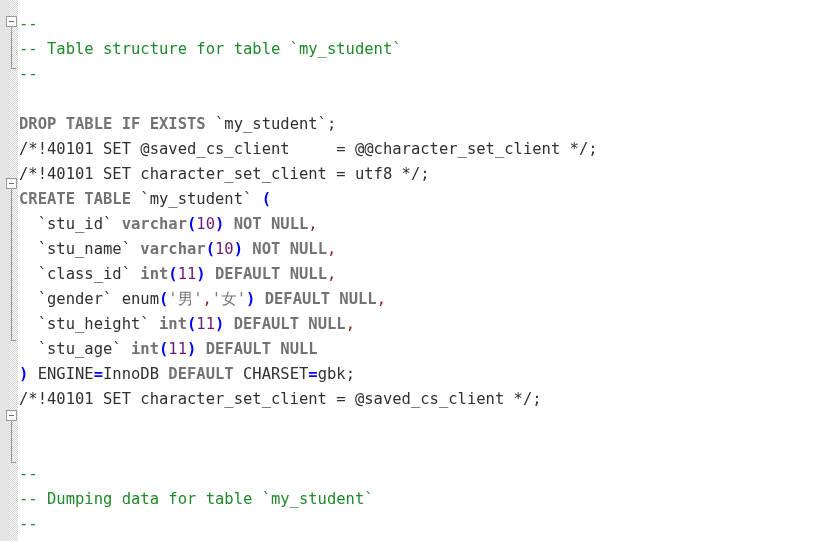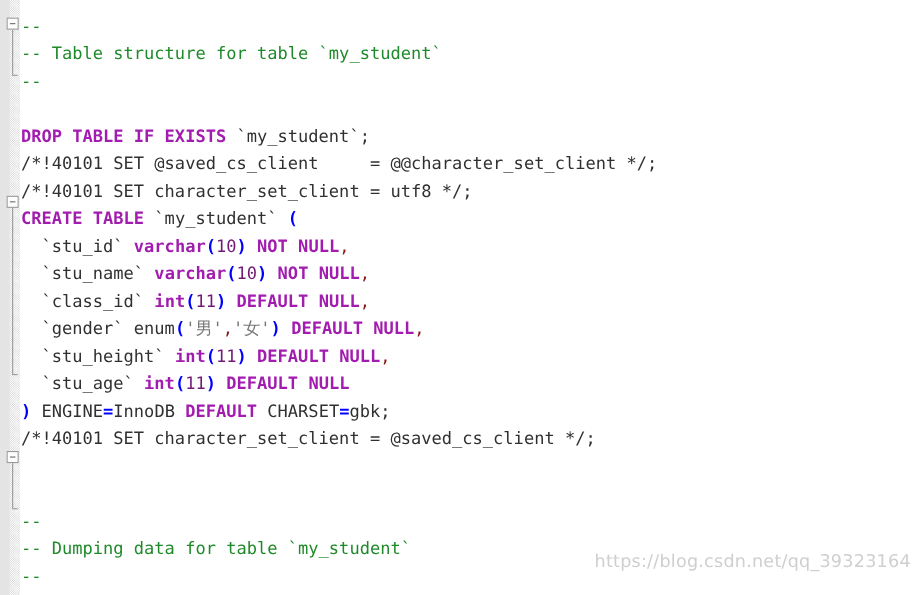--- a/index.html
+++ b/index.html
@@ -93,21 +93,21 @@
     font-family: "DejaVu Sans Mono", "Liberation Mono", monospace;
     font-size: 15.5px;
     line-height: 25px;
     white-space: pre;
     color: #303030;
     letter-spacing: 0px;
   }
   .line { height: 25px; white-space: pre; }
 
   
-  .kw    { color: #a21caf; font-weight: bold; }
+  .kw    { color: #737373; font-weight: bold; }
   .cmt   { color: #1f8a2a; }
   .num   { color: #701a75; }
   .str   { color: #777777; }
   .punc  { color: #0000ff; font-weight: bold; }
   .comma { color: #8a1a1a; }
   .plain { color: #303030; }
 
   
   #watermark {
     position: absolute;
@@ -142,15 +142,14 @@
       </div>
       <div class="fold" style="top: 410px;">
         <div class="box"></div>
         <div class="stem" style="height: 41px;"></div>
         <div class="foot" style="top: 52px;"></div>
       </div>
     </div>
 
   <div id="code"><div class="line"><span class="cmt">--</span></div><div class="line"><span class="cmt">-- Table structure for table `my_student`</span></div><div class="line"><span class="cmt">--</span></div><div class="line">&nbsp;</div><div class="line"><span class="kw">DROP TABLE IF EXISTS</span><span class="plain"> `my_student`;</span></div><div class="line"><span class="plain">/*!40101 SET @saved_cs_client     = @@character_set_client */;</span></div><div class="line"><span class="plain">/*!40101 SET character_set_client = utf8 */;</span></div><div class="line"><span class="kw">CREATE TABLE</span><span class="plain"> `my_student` </span><span class="punc">(</span></div><div class="line"><span class="plain">  `stu_id` </span><span class="kw">varchar</span><span class="punc">(</span><span class="num">10</span><span class="punc">)</span><span class="plain"> </span><span class="kw">NOT NULL</span><span class="comma">,</span></div><div class="line"><span class="plain">  `stu_name` </span><span class="kw">varchar</span><span class="punc">(</span><span class="num">10</span><span class="punc">)</span><span class="plain"> </span><span class="kw">NOT NULL</span><span class="comma">,</span></div><div class="line"><span class="plain">  `class_id` </span><span class="kw">int</span><span class="punc">(</span><span class="num">11</span><span class="punc">)</span><span class="plain"> </span><span class="kw">DEFAULT NULL</span><span class="comma">,</span></div><div class="line"><span class="plain">  `gender` enum</span><span class="punc">(</span><span class="str">'男'</span><span class="comma">,</span><span class="str">'女'</span><span class="punc">)</span><span class="plain"> </span><span class="kw">DEFAULT NULL</span><span class="comma">,</span></div><div class="line"><span class="plain">  `stu_height` </span><span class="kw">int</span><span class="punc">(</span><span class="num">11</span><span class="punc">)</span><span class="plain"> </span><span class="kw">DEFAULT NULL</span><span class="comma">,</span></div><div class="line"><span class="plain">  `stu_age` </span><span class="kw">int</span><span class="punc">(</span><span class="num">11</span><span class="punc">)</span><span class="plain"> </span><span class="kw">DEFAULT NULL</span></div><div class="line"><span class="punc">)</span><span class="plain"> ENGINE</span><span class="punc">=</span><span class="plain">InnoDB </span><span class="kw">DEFAULT</span><span class="plain"> CHARSET</span><span class="punc">=</span><span class="plain">gbk;</span></div><div class="line"><span class="plain">/*!40101 SET character_set_client = @saved_cs_client */;</span></div><div class="line">&nbsp;</div><div class="line">&nbsp;</div><div class="line"><span class="cmt">--</span></div><div class="line"><span class="cmt">-- Dumping data for table `my_student`</span></div><div class="line"><span class="cmt">--</span></div><div class="line">&nbsp;</div></div>
 
-  <div id="watermark">https://blog.csdn.net/qq_39323164</div>
 
 </div>
 
 </body></html>

